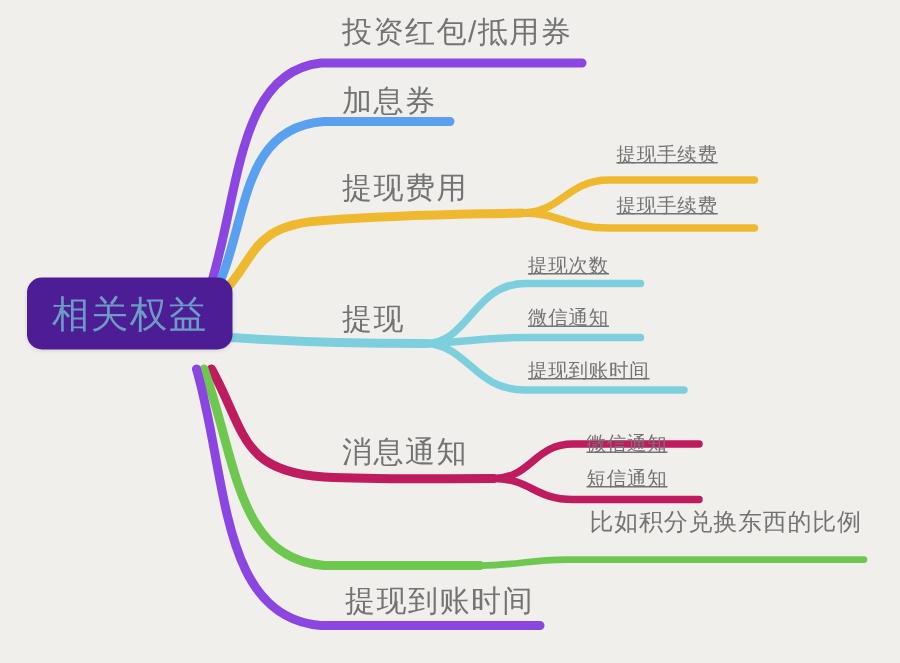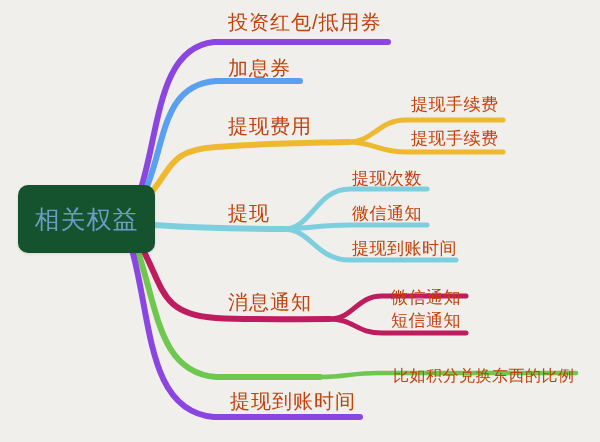--- a/index.html
+++ b/index.html
@@ -4,35 +4,35 @@
 <style>
   html,body{margin:0;padding:0;}
   body{font-family:"Liberation Sans","DejaVu Sans",sans-serif;}
   .canvas{
     position:relative;width:600px;height:442px;overflow:hidden;
     background:#f0efec;
   }
   .lines{position:absolute;left:0;top:0;width:600px;height:442px;}
   .lines path{fill:none;stroke-linecap:round;}
   .root-node{
-    position:absolute;left:18px;top:185px;width:137px;height:68px;
-    background:#14532d;border-radius:10px;
+    position:absolute;left:18px;top:185px;width:137px;height:48px;
+    background:#4c1d95;border-radius:10px;
     box-shadow:0 1px 3px rgba(0,0,0,0.10);
     display:flex;align-items:center;justify-content:center;
     z-index:3;cursor:pointer;
   }
   .root-label{
     font-size:25px;color:#6d9cc5;letter-spacing:1px;white-space:nowrap;
   }
   .lbl{
-    position:absolute;color:#c2410c;line-height:1;white-space:nowrap;
+    position:absolute;color:#737373;line-height:1;white-space:nowrap;
     z-index:2;cursor:pointer;text-align:right;
   }
   .lbl-main{font-size:20px;letter-spacing:1px;}
-  .lbl-child{font-size:17px;letter-spacing:0.5px;}
+  .lbl-child{font-size:13px;letter-spacing:0.5px;text-decoration:underline;}
   .lbl-child-sm{font-size:16px;letter-spacing:0.5px;}
 </style>
 </head>
 <body>
 
 <div class="canvas">
 
   <svg class="lines" viewBox="0 0 600 442">
 
     <path stroke-width="6" d="M138,198 C160,135 156,48 214,42 H388" stroke="#8b46e2"></path>
@@ -72,17 +72,17 @@
 
   <div class="lbl lbl-main" style="left:228px;top:203px">提现</div>
   <div class="lbl lbl-child" style="left:352px;top:170px">提现次数</div>
   <div class="lbl lbl-child" style="left:352px;top:205px">微信通知</div>
   <div class="lbl lbl-child" style="left:352px;top:240px">提现到账时间</div>
 
   <div class="lbl lbl-main" style="left:228px;top:292px">消息通知</div>
   <div class="lbl lbl-child" style="left:391px;top:289px">微信通知</div>
   <div class="lbl lbl-child" style="left:391px;top:312px">短信通知</div>
 
-  <div class="lbl lbl-child-sm" style="left:393px;top:368px">比如积分兑换东西的比例</div>
+  <div class="lbl lbl-child-sm" style="left:393px;top:341px">比如积分兑换东西的比例</div>
 
   <div class="lbl lbl-main" style="left:230px;top:391px">提现到账时间</div>
 
 </div>
 
 </body></html>

